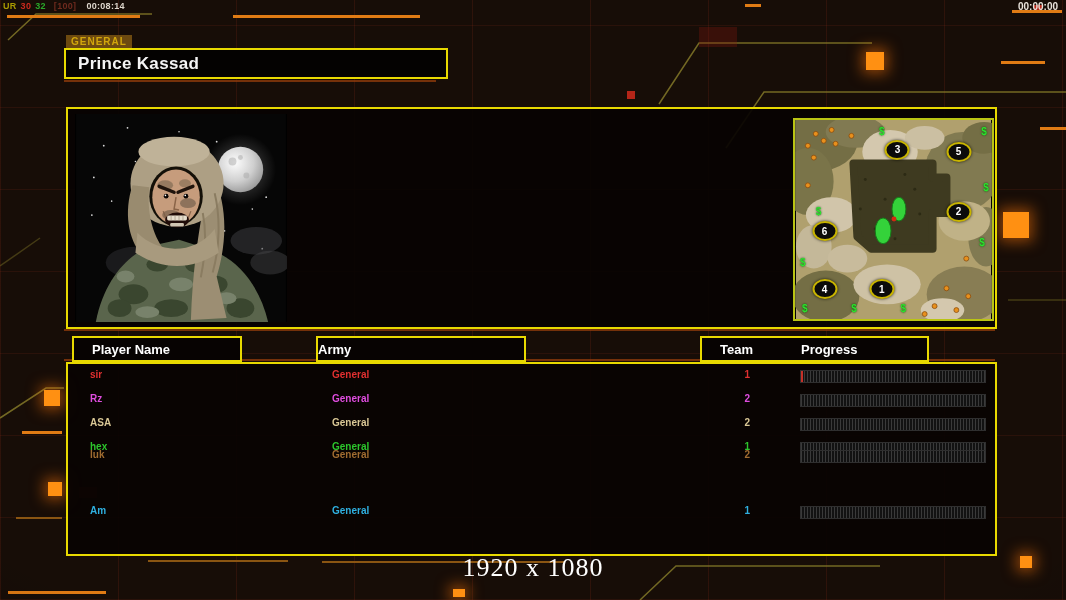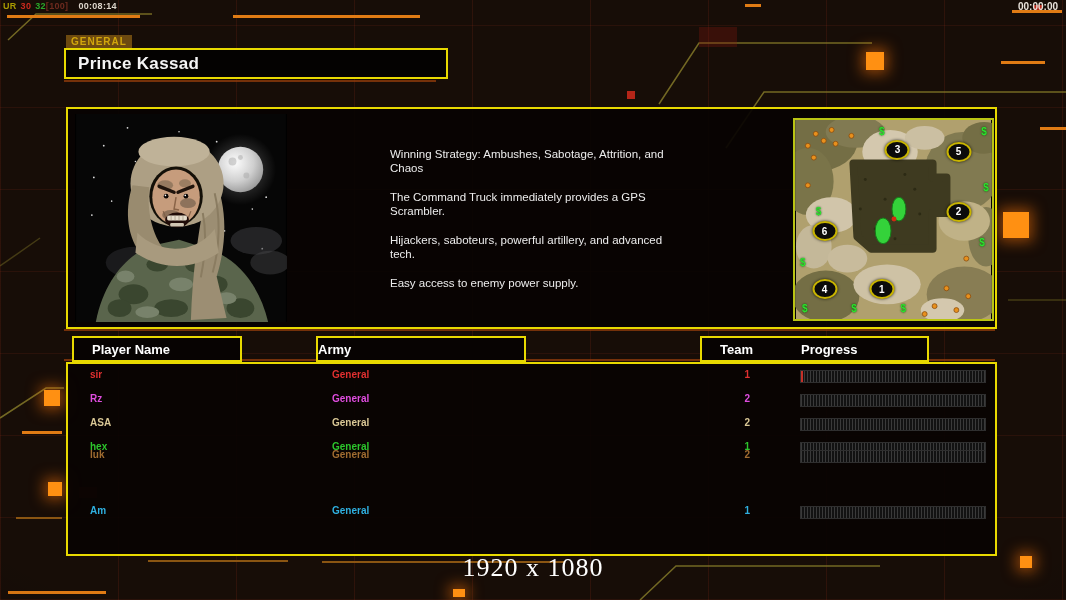--- a/index.html
+++ b/index.html
@@ -27,21 +27,21 @@
   .red-sq{position:absolute;background:#b42518;}
   .dim-block{position:absolute;background:rgba(130,25,15,.32);}
   .hline{position:absolute;height:3px;background:#e07b14;}
   .hline.dim{background:#8a5512;height:2px;}
   .rust{position:absolute;height:2px;background:rgba(150,62,12,.75);}
 
   
   .hud-debug{position:absolute;left:3px;top:1px;z-index:4;font-size:9px;font-weight:700;letter-spacing:.3px;}
   .hud-debug span{margin-right:4px;}
   .c-ur{color:#a89a00;}.c-fps{color:#cc2a1e;}.c-val{color:#2aa82a;margin-right:0 !important;}
-  .c-br{color:#6e2a1e;}.c-time{color:#ded6cc;margin-left:6px;}
+  .c-br{color:#6e2a1e;margin-left:8px;}.c-time{color:#ded6cc;margin-left:6px;}
   .hud-clock{position:absolute;right:8px;top:1px;z-index:4;font-size:10px;font-weight:700;color:#e8e2da;}
 
   
   .general-tag{position:absolute;left:66px;top:35px;z-index:3;background:#6d4a10;color:#d2a60c;
     font-size:10px;font-weight:700;letter-spacing:1px;padding:1px 5px;line-height:11px;}
   .title-box{position:absolute;left:64px;top:48px;width:368px;height:27px;z-index:3;
     border:2px solid var(--yellow);background:#040201;display:flex;align-items:center;
     color:#f4f4f4;font-size:17px;font-weight:700;padding-left:12px;letter-spacing:.3px;}
 
   
@@ -219,26 +219,20 @@
         <path d="M88,98 C90,104 92,108 96,112 M116,98 C114,104 112,108 108,112" stroke="#7a5a42" stroke-width="1.2" fill="none" opacity="0.8"></path>
         <ellipse cx="102" cy="107" rx="12" ry="7.5" fill="#200c08"></ellipse>
         <rect x="92" y="102.5" width="20" height="5" rx="1.5" fill="#e6ddcc"></rect>
         <path d="M96,102.5 V107.5 M100,102.5 V107.5 M104,102.5 V107.5 M108,102.5 V107.5" stroke="#9a8f7c" stroke-width="0.7"></path>
         <rect x="95" y="110" width="14" height="3.5" rx="1.5" fill="#cfc5b2"></rect>
         <path d="M62,120 C84,142 120,142 140,116 L144,140 C118,158 86,158 60,140 Z" fill="#a89a7e"></path>
       </g>
     </svg>
   </div>
 
-  <div class="briefing">
-    <p>Winning Strategy: Ambushes, Sabotage, Attrition, and Chaos</p>
-    <p>The Command Truck immediately provides a GPS Scrambler.</p>
-    <p>Hijackers, saboteurs, powerful artillery, and advanced tech.</p>
-    <p>Easy access to enemy power supply.</p>
-  </div>
 
   <div class="map-box">
     <svg width="197" height="199" viewBox="0 0 197 201">
       <rect width="197" height="201" fill="#b0a06e"></rect>
       <g opacity="0.9">
         <ellipse cx="20" cy="22" rx="42" ry="30" fill="#6e6941"></ellipse>
         <ellipse cx="60" cy="12" rx="30" ry="16" fill="#7d7650"></ellipse>
         <ellipse cx="12" cy="62" rx="26" ry="34" fill="#757046"></ellipse>
         <ellipse cx="168" cy="52" rx="38" ry="40" fill="#7d764e"></ellipse>
         <ellipse cx="190" cy="18" rx="22" ry="16" fill="#6e6941"></ellipse>

